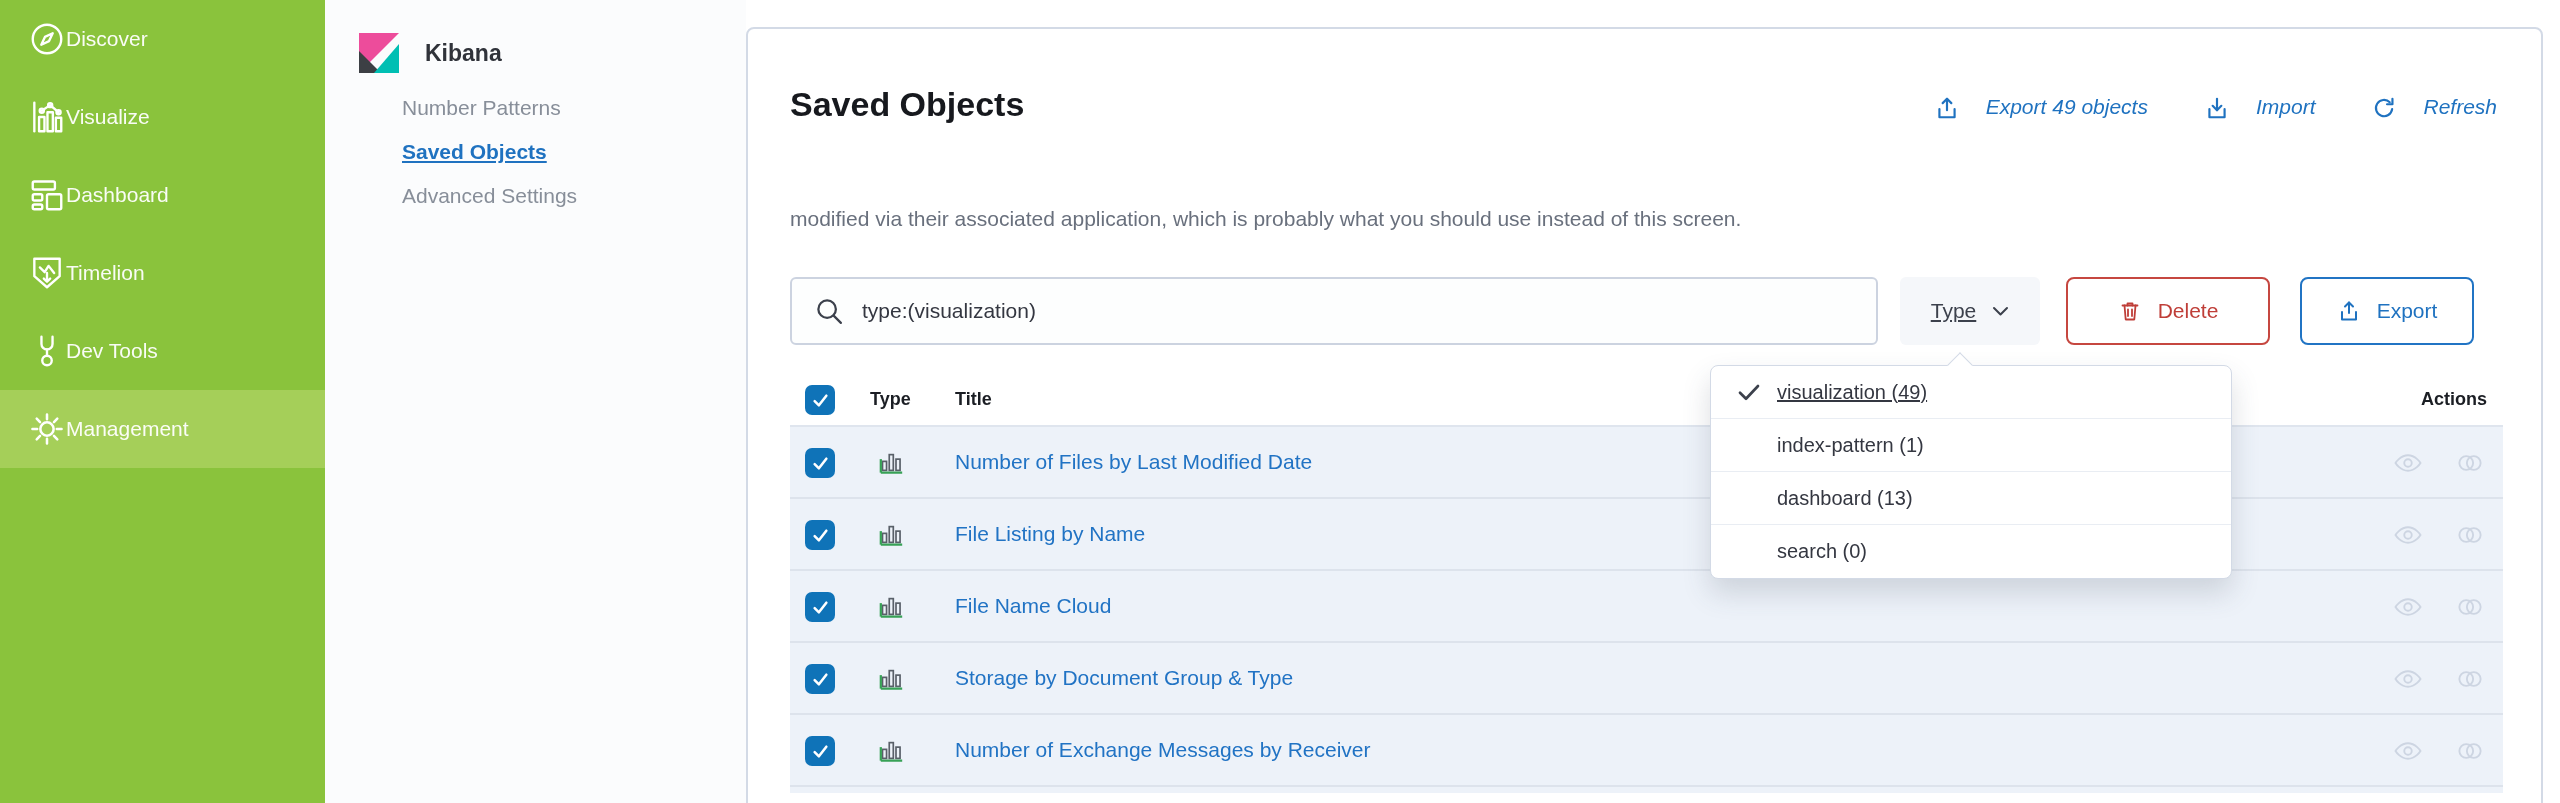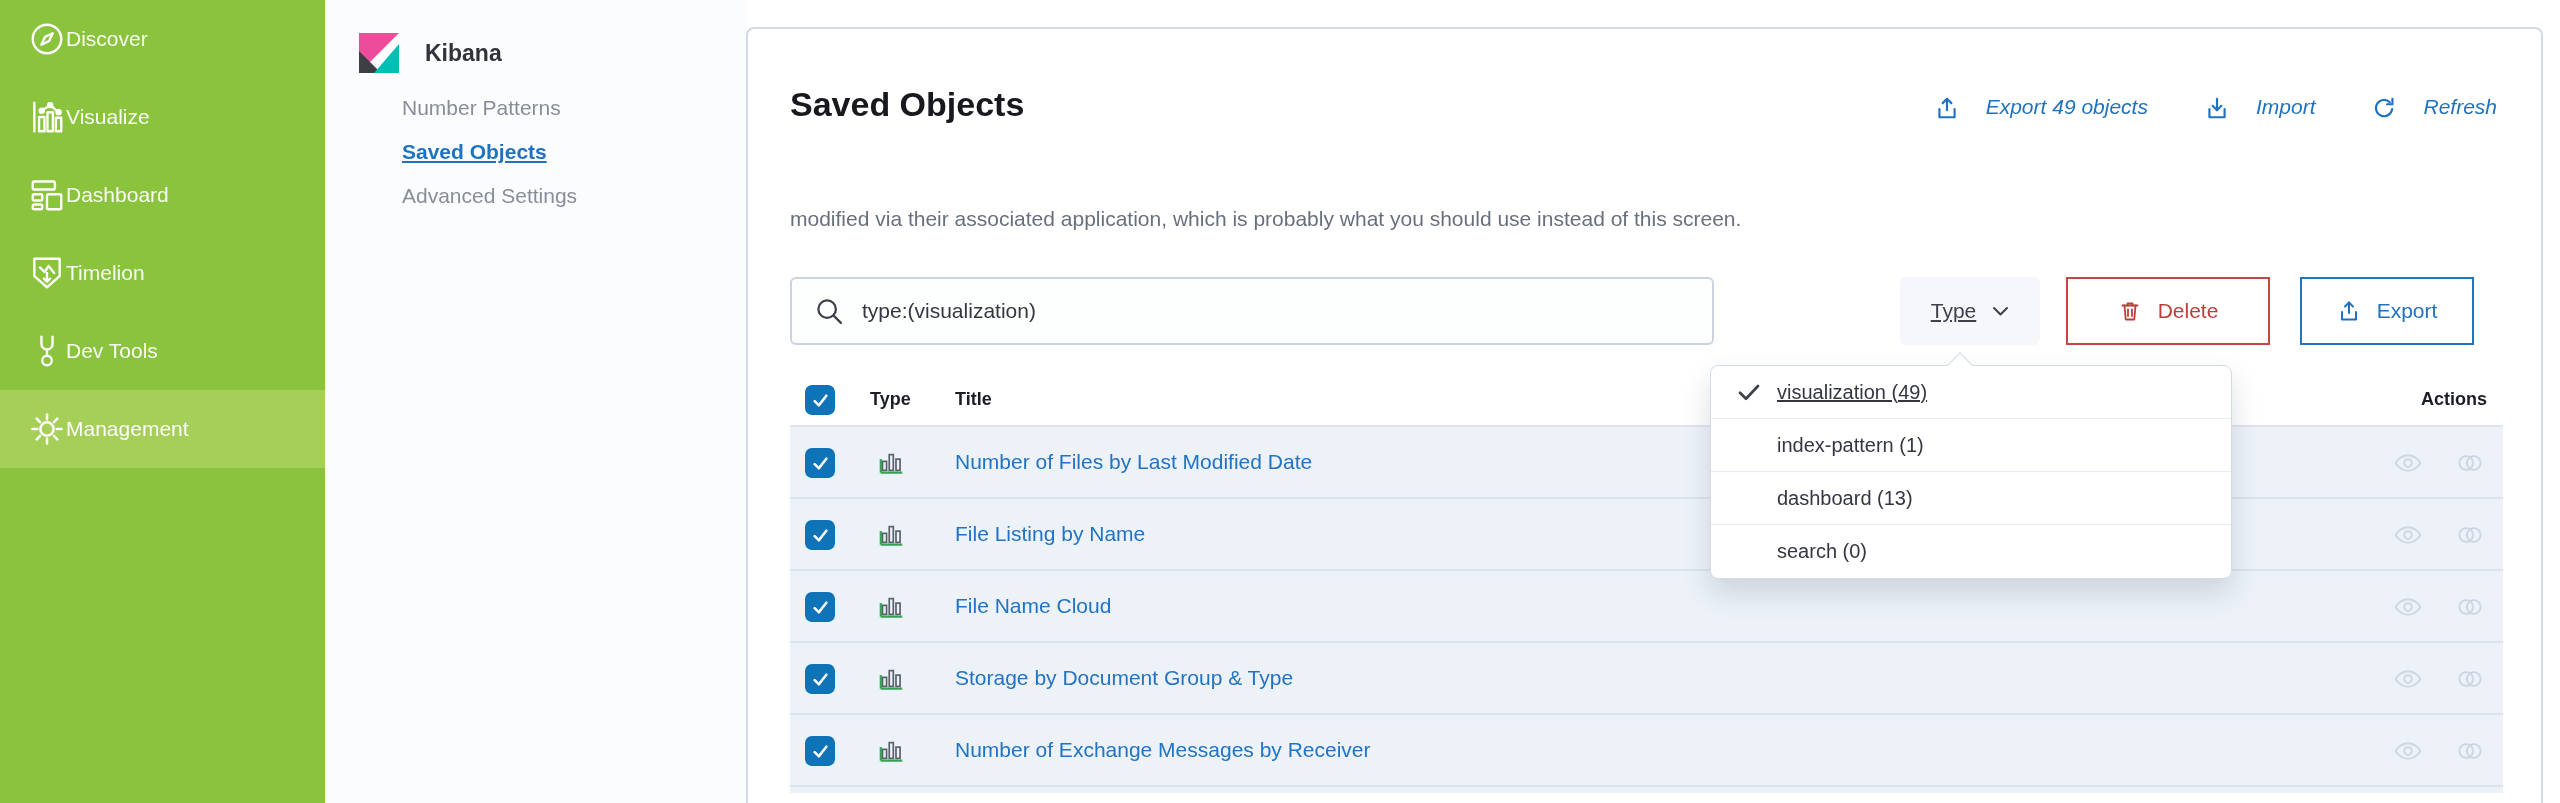--- a/index.html
+++ b/index.html
@@ -47,37 +47,37 @@
   .header-actions { position:absolute; top:66px; right:44px; display:flex; gap:56px; }
   .hlink { display:flex; gap:26px; color:#1f72c0; font-size:21px; cursor:pointer;font-style:italic; }
   .hlink svg { width:26px; height:26px; }
 
   .desc { position:absolute; left:42px; font-size:21px; color:#69707d; }
   .desc.l1 { top:142px; }
   .desc.l2 { top:178px; }
 
   
   .search-box {
-    position:absolute; left:42px; top:248px; width:924px; height:68px;
+    position:absolute; left:42px; top:248px; width:1088px; height:68px;
     border:2px solid #ccd3e0; border-radius:6px; background:#fdfefe;
     display:flex; align-items:center; padding-left:22px; gap:18px;
   }
   .search-box input {
     flex:1; border:none; outline:none; background:transparent;
     font-size:21px; color:#343741; font-family:inherit; height:100%;
   }
   .type-btn {
     position:absolute; left:1152px; top:248px; width:140px; height:68px;
     background:#f5f7fa; border-radius:6px; cursor:pointer;
     display:flex; align-items:center; justify-content:center; gap:16px;
     font-size:21px; color:#3c414c;
   }
   .type-btn .lbl { text-decoration:underline; }
   .btn {
-    position:absolute; top:248px; height:68px; border-radius:0; background:#fff;
+    position:absolute; top:248px; height:68px; border-radius:8px; background:#fff;
     display:flex; align-items:center; justify-content:center; gap:16px;
     font-size:21px; cursor:pointer;
   }
   .btn svg { width:24px; height:24px; }
   .btn-delete { left:1318px; width:204px; border:2px solid #c64740; color:#bf3e38; }
   .btn-export { left:1552px; width:174px; border:2px solid #2174c4; color:#1f72c0; }
 
   
   .table { position:absolute; left:42px; right:38px; top:344px; }
   .thead { position:relative; height:54px; border-bottom:2px solid #dfe5ee; }

